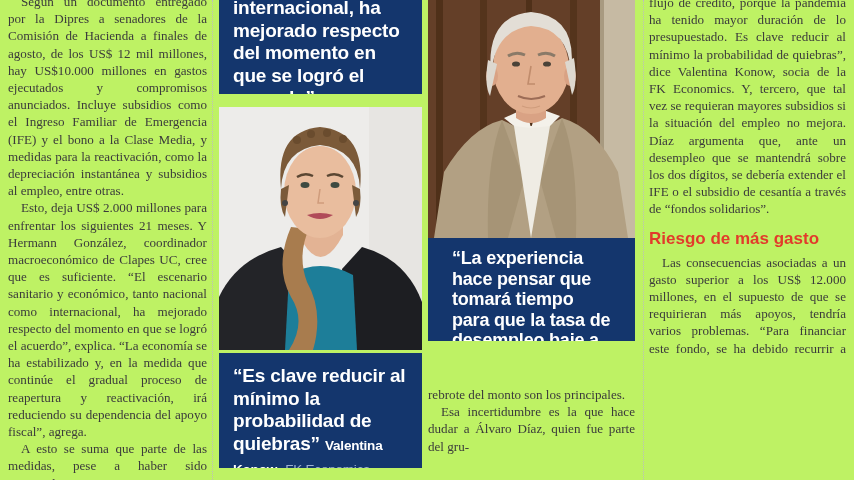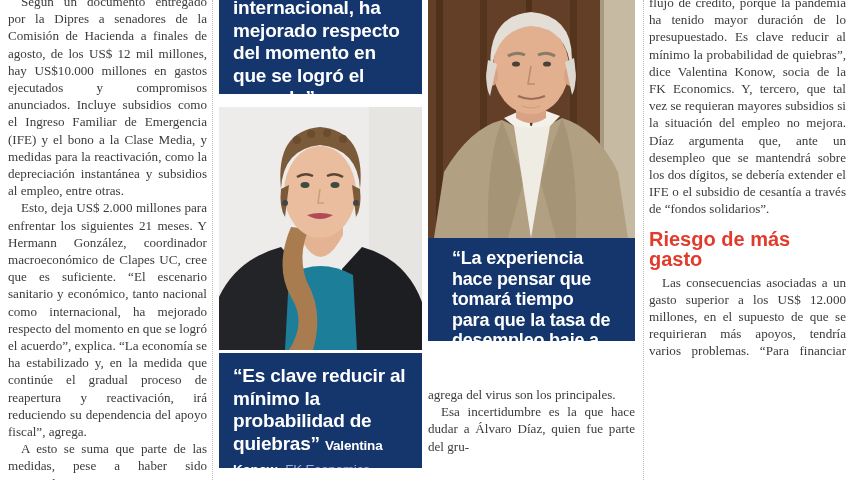--- a/index.html
+++ b/index.html
@@ -1,38 +1,38 @@
 <!DOCTYPE html>
 <html><head>
 <meta charset="utf-8">
 <style>
   * { margin:0; padding:0; box-sizing:border-box; }
   html,body { background:#e9e9e9; }
   .page {
     position:relative; width:854px; height:480px;
-    background:#ffffff; overflow:hidden;
+    background:#bef264; overflow:hidden;
     font-family:"Liberation Serif","DejaVu Serif",serif;
   }
   
   .coltext {
     color:#3b3b3b; font-size:13.1px; line-height:17.2px;
     text-align:justify;
   }
   .coltext p { text-indent:13px; margin:0; }
   .coltext p.noindent { text-indent:0; }
   .col { position:absolute; overflow:hidden; }
   .col-1 { left:8px; top:0; width:199px; height:480px; }
   .col-1 .shift { margin-top:-7px; }
   .col-3-text { left:428px; top:386px; width:207px; height:94px; }
   .col-4 { left:649px; top:0; width:197px; height:360px; }
   .col-4 .shift { margin-top:-6px; }
   
   .red-heading {
     font-family:"Liberation Sans","DejaVu Sans",sans-serif;
-    color:#e23b2b; font-weight:bold; font-size:20px; line-height:20px;
+    color:#e23b2b; font-weight:bold; font-size:17px; line-height:20px;
     margin:11px 0 5px 0; text-align:left;
   }
   
   .quotebox {
     position:absolute; background:#14366d; color:#ffffff;
     font-family:"Liberation Sans","DejaVu Sans",sans-serif;
     overflow:hidden;
   }
   .qb1 { left:219px; top:-12px; width:203px; height:106px; padding:9px 14px; }
   .qb2 { left:219px; top:353px; width:203px; height:115px; padding:12px 14px; }
@@ -160,21 +160,21 @@
 
   <div class="quotebox qb3">
     <div class="qtext">
       <span>“La experiencia hace pensar que tomará tiempo para que la tasa de desempleo baje a niveles normales”</span>
       <span class="qname">Álvaro Díaz,</span>
       
     </div>
   </div>
 
   <div class="col col-3-text coltext">
-    <p class="noindent">agrega del virus son los principales.</p>
+    <p class="noindent">rebrote del monto son los principales.</p>
     <p>Esa incertidumbre es la que hace dudar a Álvaro Díaz, quien fue parte del gru-</p>
   </div>
 
   <div class="vrule vrule-2"></div>
 
   <div class="col col-4 coltext">
     <div class="shift">
       <p class="noindent">flujo de crédito, porque la pandemia ha tenido mayor duración de lo presupuestado. Es clave reducir al mínimo la probabilidad de quiebras”, dice Valentina Konow, socia de la FK Economics. Y, tercero, que tal vez se requieran mayores subsidios si la situación del empleo no mejora. Díaz argumenta que, ante un desempleo que se mantendrá sobre los dos dígitos, se debería extender el IFE o el subsidio de cesantía a través de “fondos solidarios”.</p>
       <h3 class="red-heading">Riesgo de más gasto</h3>
       <p>Las consecuencias asociadas a un gasto superior a los US$ 12.000 millones, en el supuesto de que se requirieran más apoyos, tendría varios problemas. “Para financiar este fondo, se ha debido recurrir a endeudamiento record y a la utilización de una parte importante de los fondos soberanos”, advierte González de Clapes. Konow de FK, cree que una forma de evitar más gasto fiscal es un Presupuesto 2021 (que debe ingresar antes del 30 de septiembre) que mejore su eficiencia.</p>

